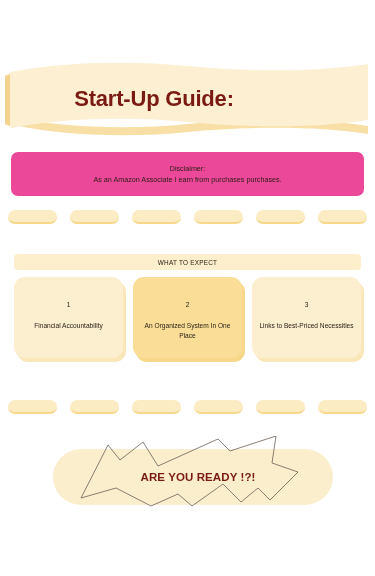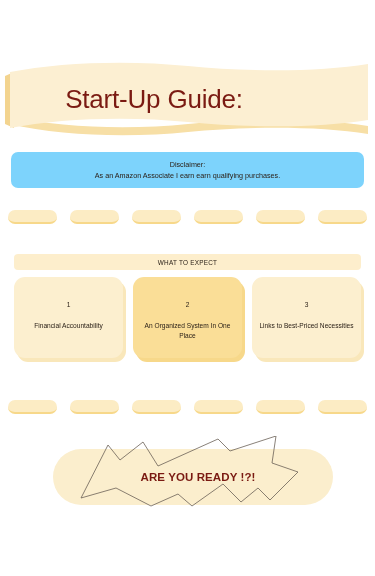--- a/index.html
+++ b/index.html
@@ -32,36 +32,36 @@
   }
   .banner-title {
     position: absolute;
     left: 0;
     top: 0;
     width: 308px;
     height: 80px;
     display: flex;
     align-items: center;
     justify-content: center;
-    font-size: 26px;
-    font-weight: normal;
+    font-size: 22px;
+    font-weight: bold;
     letter-spacing: -0.2px;
     color: #7a1a12;
     padding-top: 2px;
     box-sizing: border-box;
   }
 
   
   .disclaimer {
     position: absolute;
     left: 11px;
     top: 152px;
     width: 353px;
-    height: 36px;
-    background: #7dd3fc;
+    height: 44px;
+    background: #ec4899;
     border-radius: 7px;
     display: flex;
     flex-direction: column;
     align-items: center;
     justify-content: center;
     box-sizing: border-box;
   }
   .disclaimer-line {
     font-size: 7.2px;
     color: #2b2118;
@@ -188,21 +188,21 @@
 
     <path d="M5,18 L14,14 L14,70 L5,66 Z" fill="#f3d48f"></path>
 
     <path d="M10,14 C60,4 130,2 188,8 C248,14 320,14 368,6 L368,62 C320,70 248,70 188,64 C130,58 60,60 10,70 Z" fill="#fcefd2"></path>
   </svg>
   <div class="banner-title">Start-Up Guide:</div>
 </div>
 
 <div class="disclaimer">
   <div class="disclaimer-line">Disclaimer:</div>
-  <div class="disclaimer-line">As an Amazon Associate I earn earn qualifying purchases.</div>
+  <div class="disclaimer-line">As an Amazon Associate I earn from purchases purchases.</div>
 </div>
 
 <div class="pill-row pill-row-1">
   <div class="pill"></div>
   <div class="pill"></div>
   <div class="pill"></div>
   <div class="pill"></div>
   <div class="pill"></div>
   <div class="pill"></div>
 </div>

